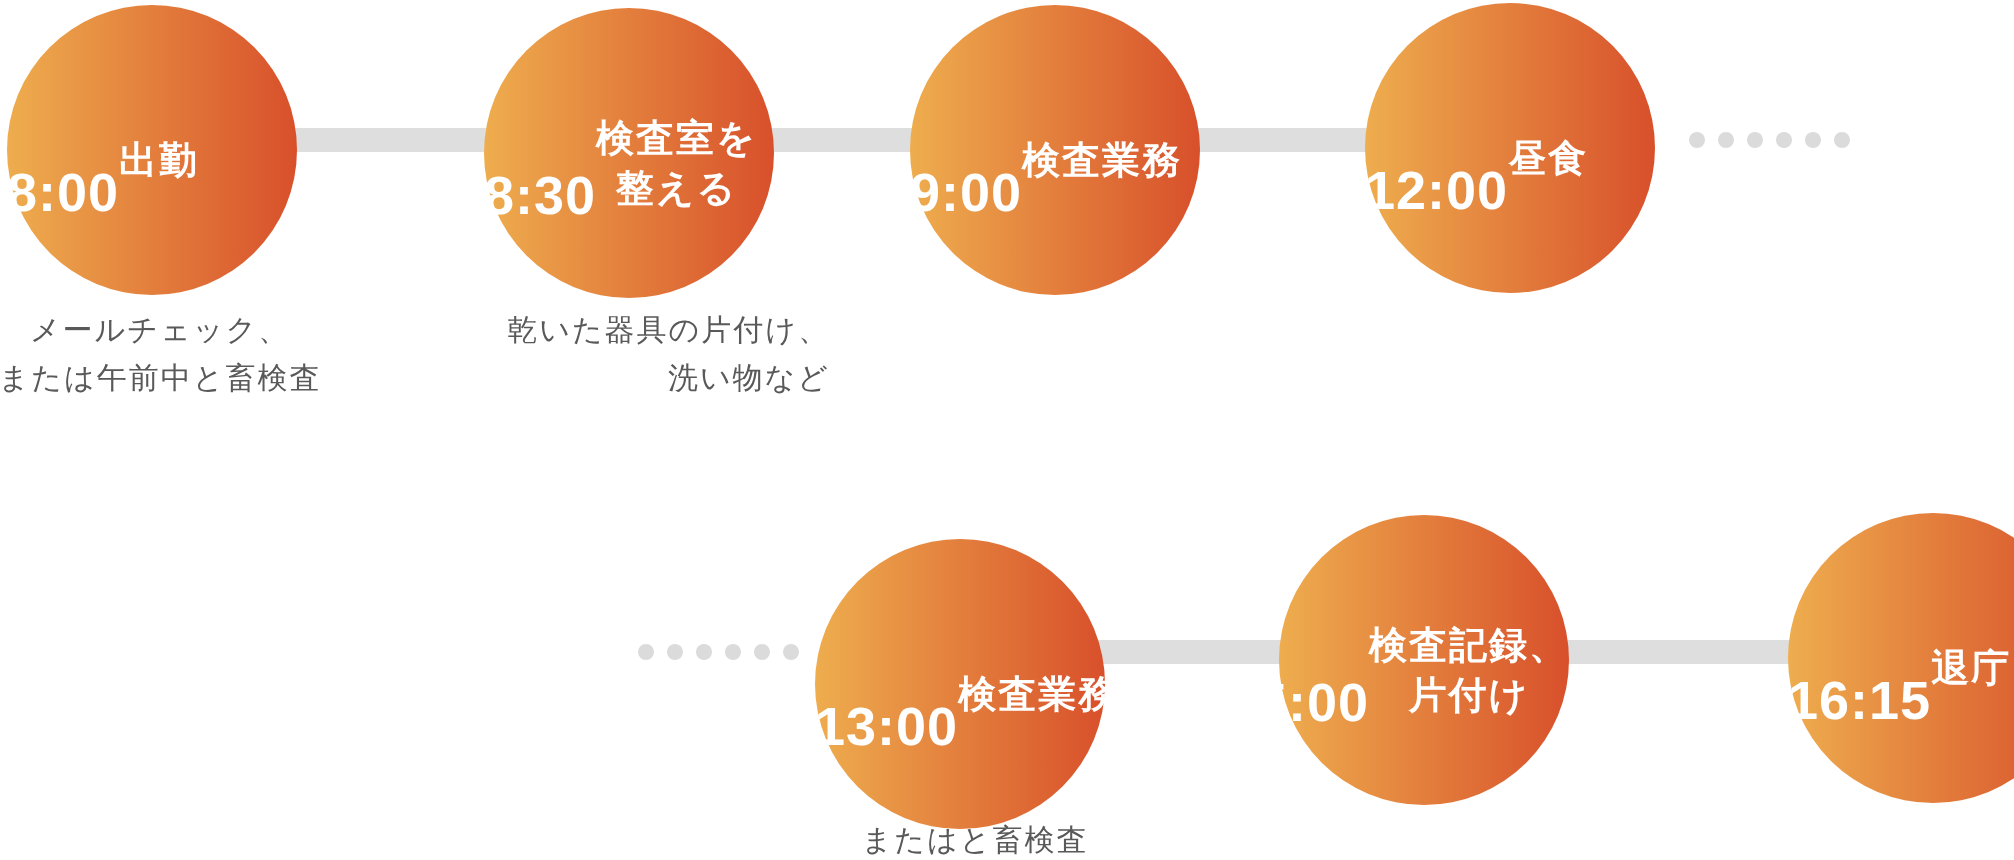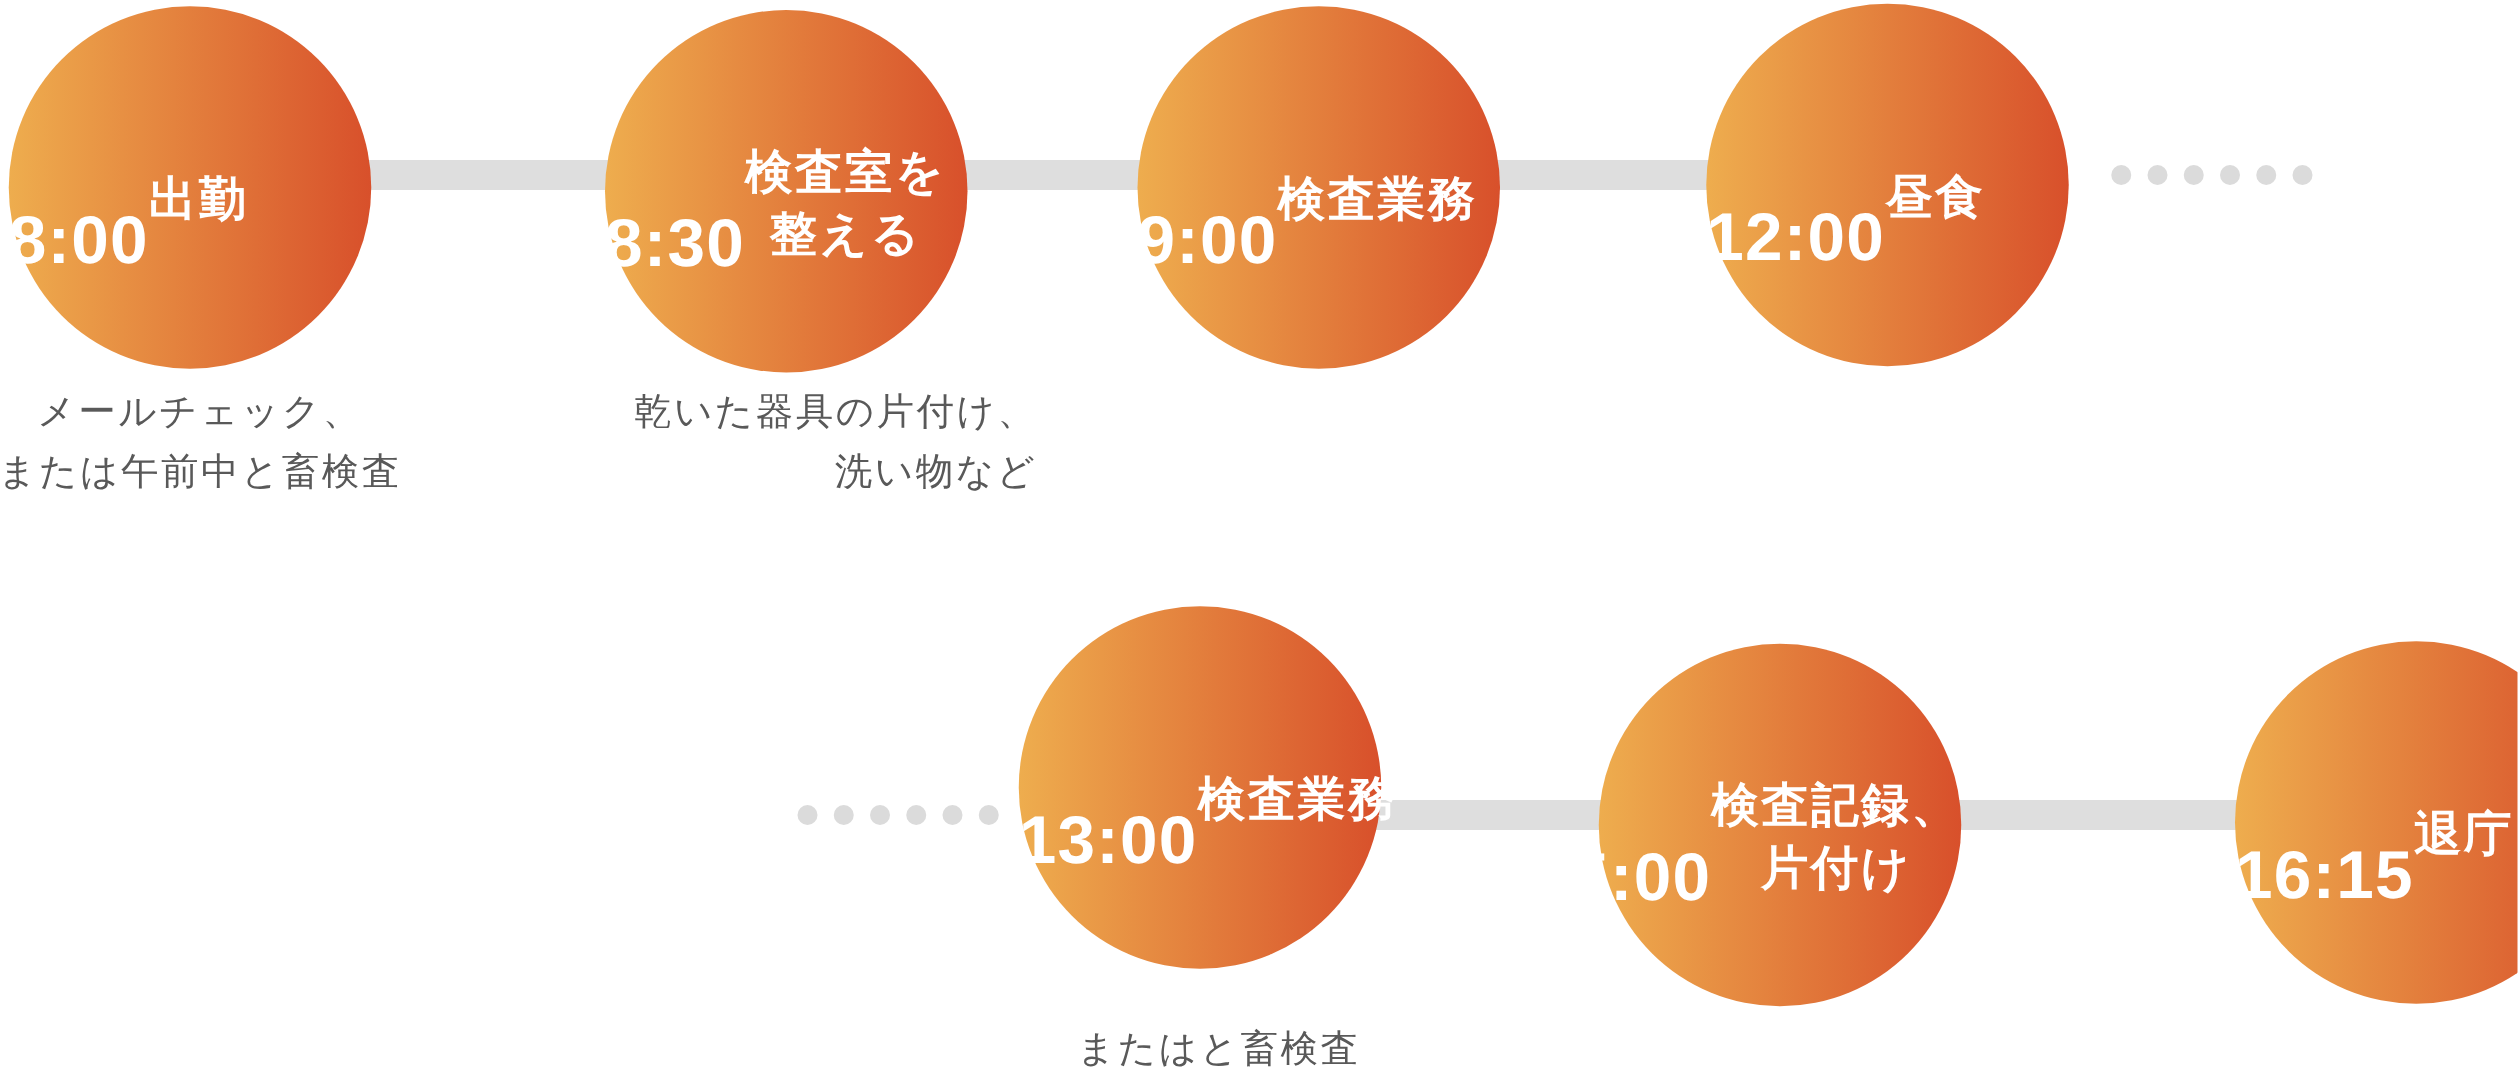--- a/index.html
+++ b/index.html
@@ -92,21 +92,21 @@
       <span class="dot"></span>
       <span class="dot"></span>
       <span class="dot"></span>
       <span class="dot"></span>
       <span class="dot"></span>
       <span class="dot"></span>
     </div>
 
   <div class="bar" style="left:960px;top:640px;width:908px;"></div>
 
-  <div class="step-circle" style="left:815px;top:485px;">
+  <div class="step-circle" style="left:815px;top:539px;">
     <div class="step-time">13:00</div>
     <div class="step-label">
       <div>検査業務</div>
     </div>
   </div>
 
   <div class="step-circle" style="left:1279px;top:515px;justify-content:flex-end;">
     <div class="step-time">15:00</div>
     <div class="step-label">
       <div>検査記録、</div>

